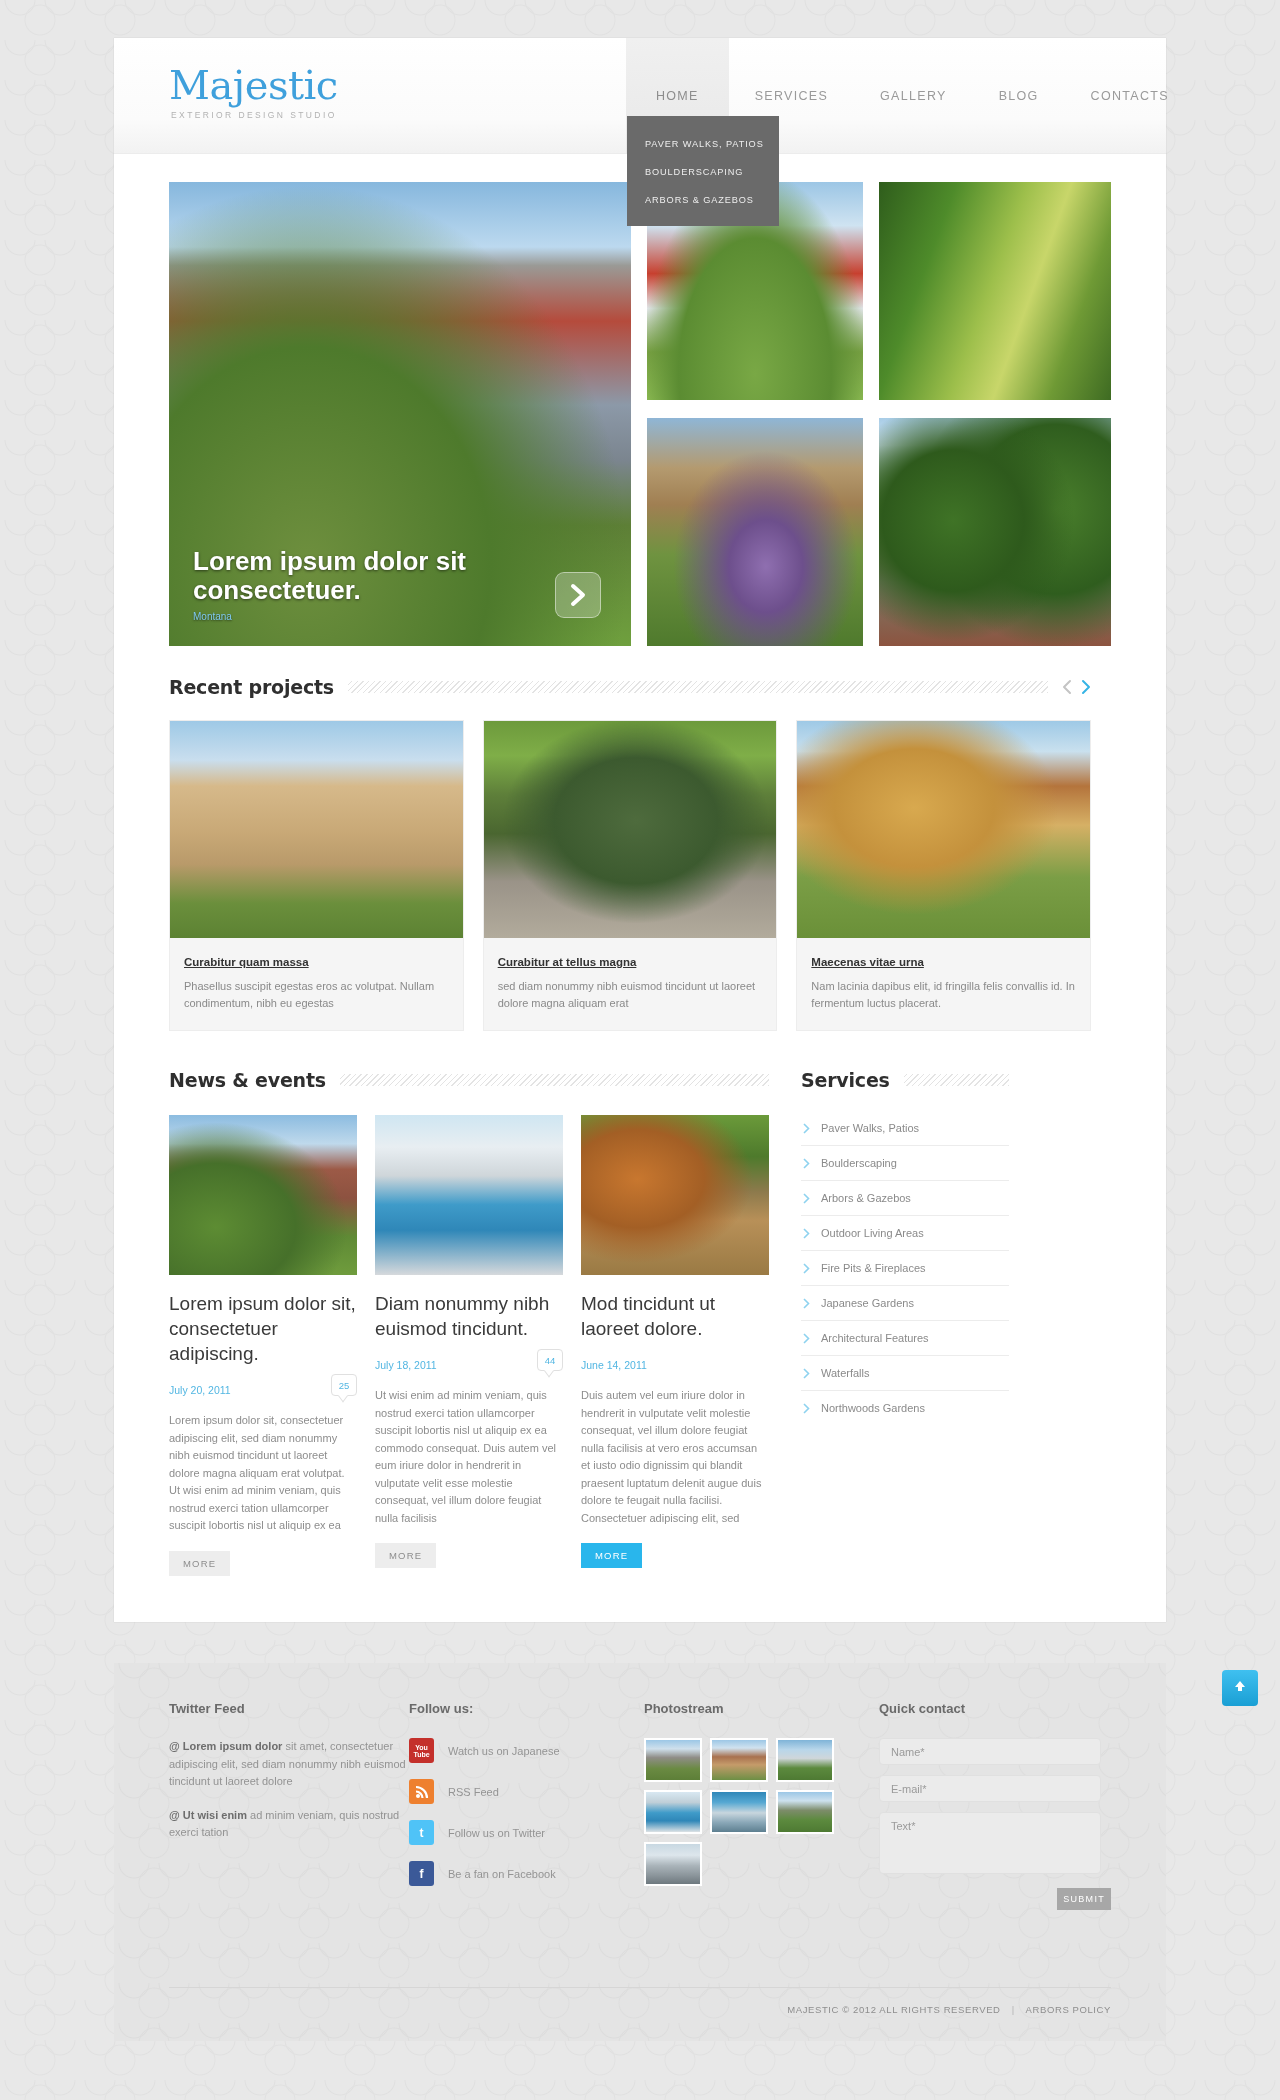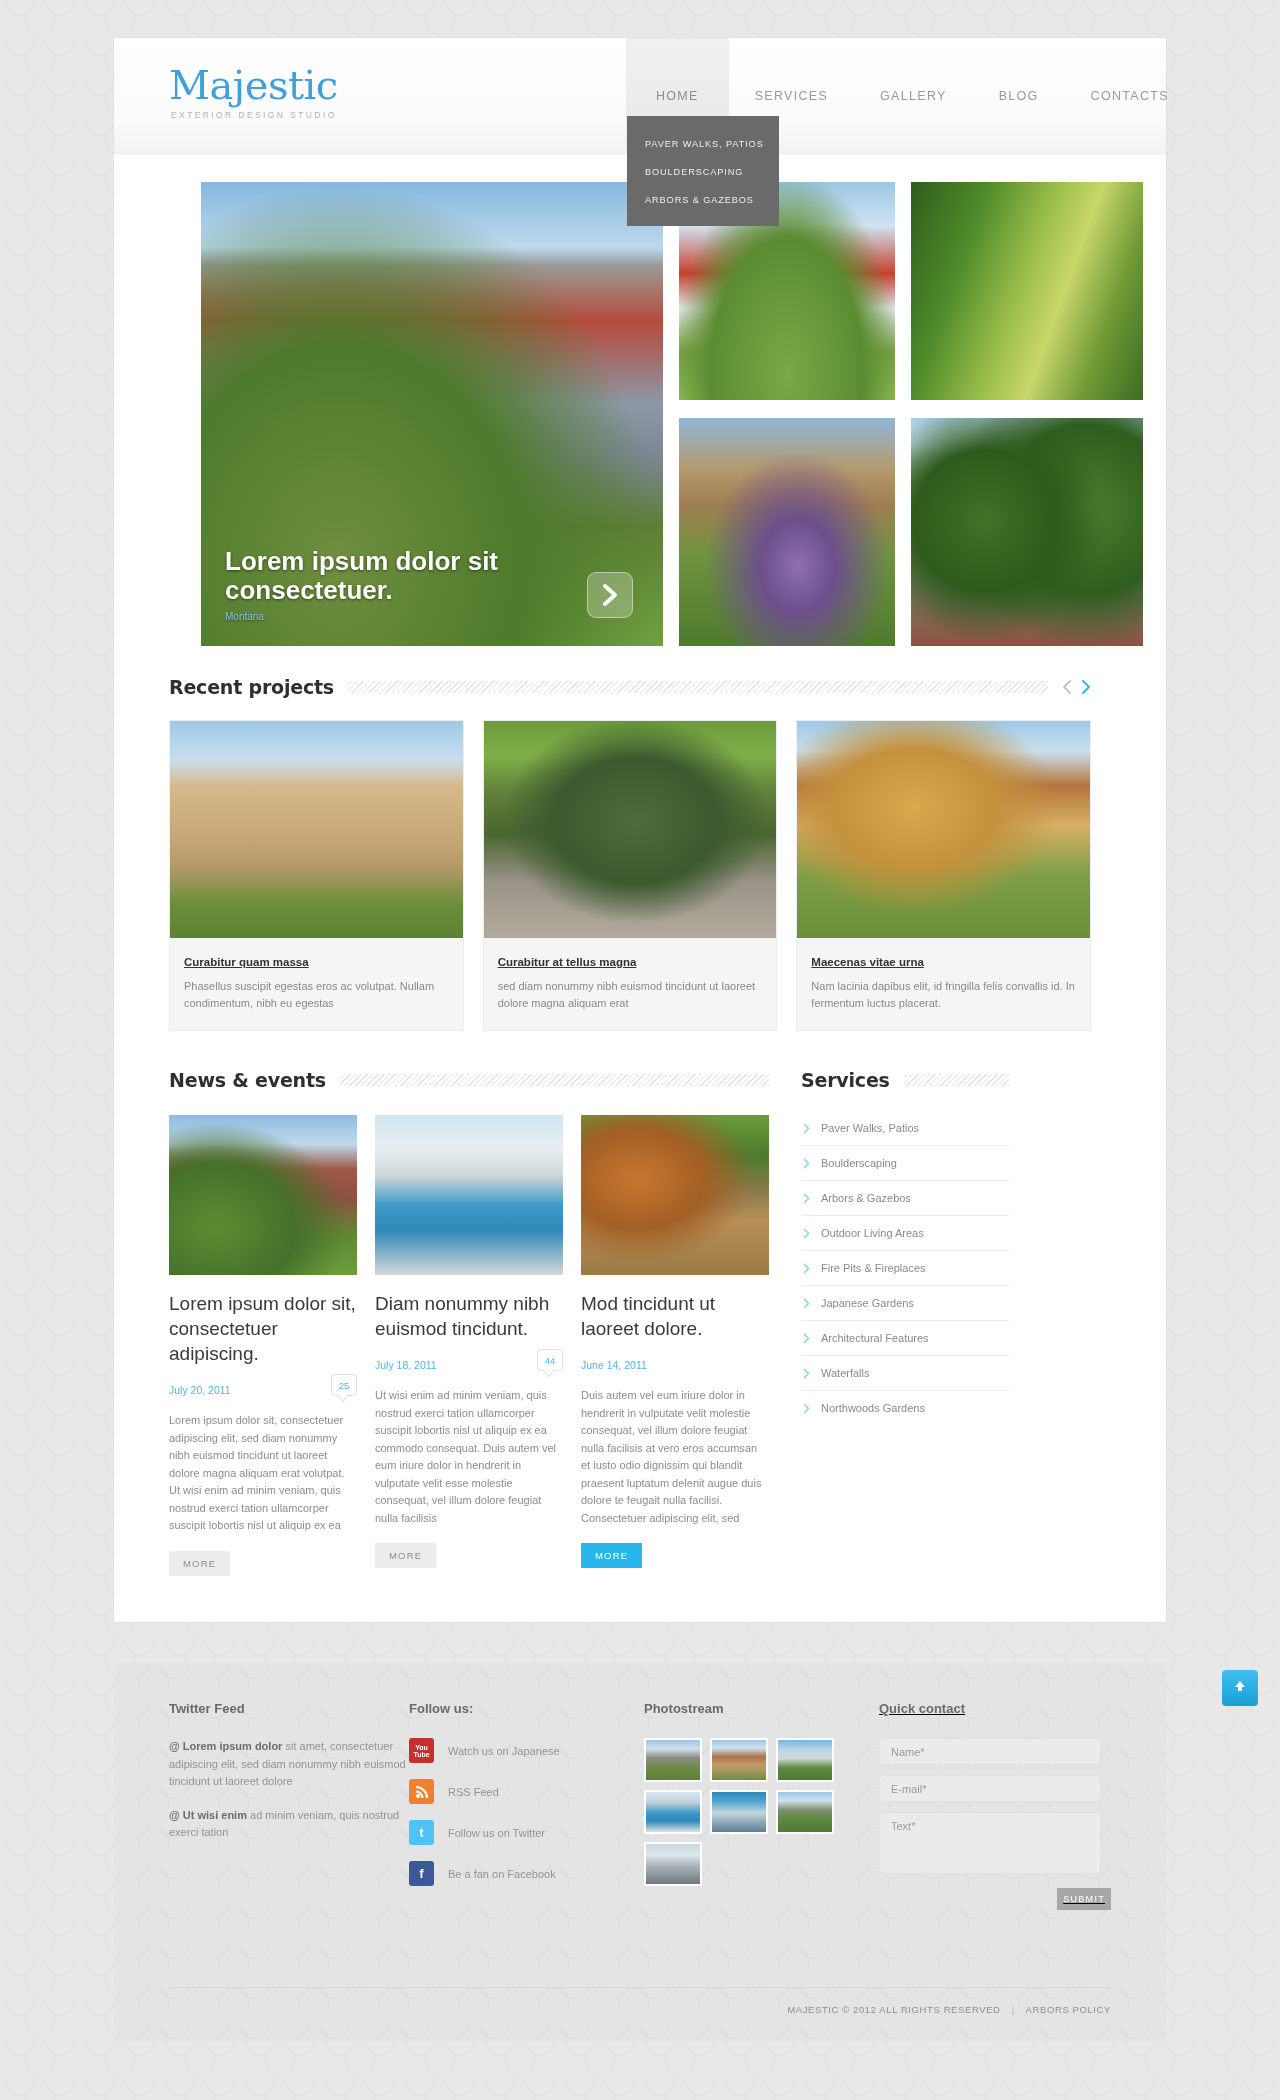--- a/index.html
+++ b/index.html
@@ -85,21 +85,21 @@
     padding: 9px 18px;
     font-size: 9.2px;
     letter-spacing: 0.9px;
     color: #eeeeee;
     cursor: pointer;
     white-space: nowrap;
   }
 
   
   .hero-wrap { position: relative; padding: 28px 55px 0 55px; }
-  .hero-grid { position: relative; width: 942px; height: 464px; margin-left: 32px; }
+  .hero-grid { position: relative; width: 942px; height: 464px; }
 
   .tile { position: absolute; overflow: hidden; background-size: cover; background-position: center; }
 
   .tile-main { left: 0; top: 0; width: 462px; height: 464px; }
   .tile-tr1  { left: 478px; top: 0; width: 216px; height: 218px; }
   .tile-tr2  { left: 710px; top: 0; width: 232px; height: 218px; }
   .tile-br1  { left: 478px; top: 236px; width: 216px; height: 228px; }
   .tile-br2  { left: 710px; top: 236px; width: 232px; height: 228px; }
 
   
@@ -285,21 +285,21 @@
     background-size: 80px 40px, 80px 40px, 80px 40px;
   }
   .footer-inner { display: flex; padding: 38px 55px 0 55px; gap: 0; }
   .fcol-title {
     font-size: 13px; font-weight: bold; color: #6a6a6a;
     margin-bottom: 22px;
   }
   .fcol-twitter { width: 240px; }
   .fcol-follow { width: 235px; }
   .fcol-photo { width: 235px; }
-  .fcol-contact { width: 232px; text-decoration: underline; }
+  .fcol-contact { width: 232px; }
 
   .tweet { font-size: 11px; line-height: 17.5px; color: #939393; margin-bottom: 16px; }
   .tweet b { color: #6d6d6d; }
 
   .follow-row { display: flex; align-items: center; gap: 14px; margin-bottom: 16px; cursor: pointer; }
   .social-ico {
     width: 25px; height: 25px; border-radius: 3px;
     display: flex; align-items: center; justify-content: center;
     font-size: 12px; font-weight: bold; color: #fff; flex: none;
   }

